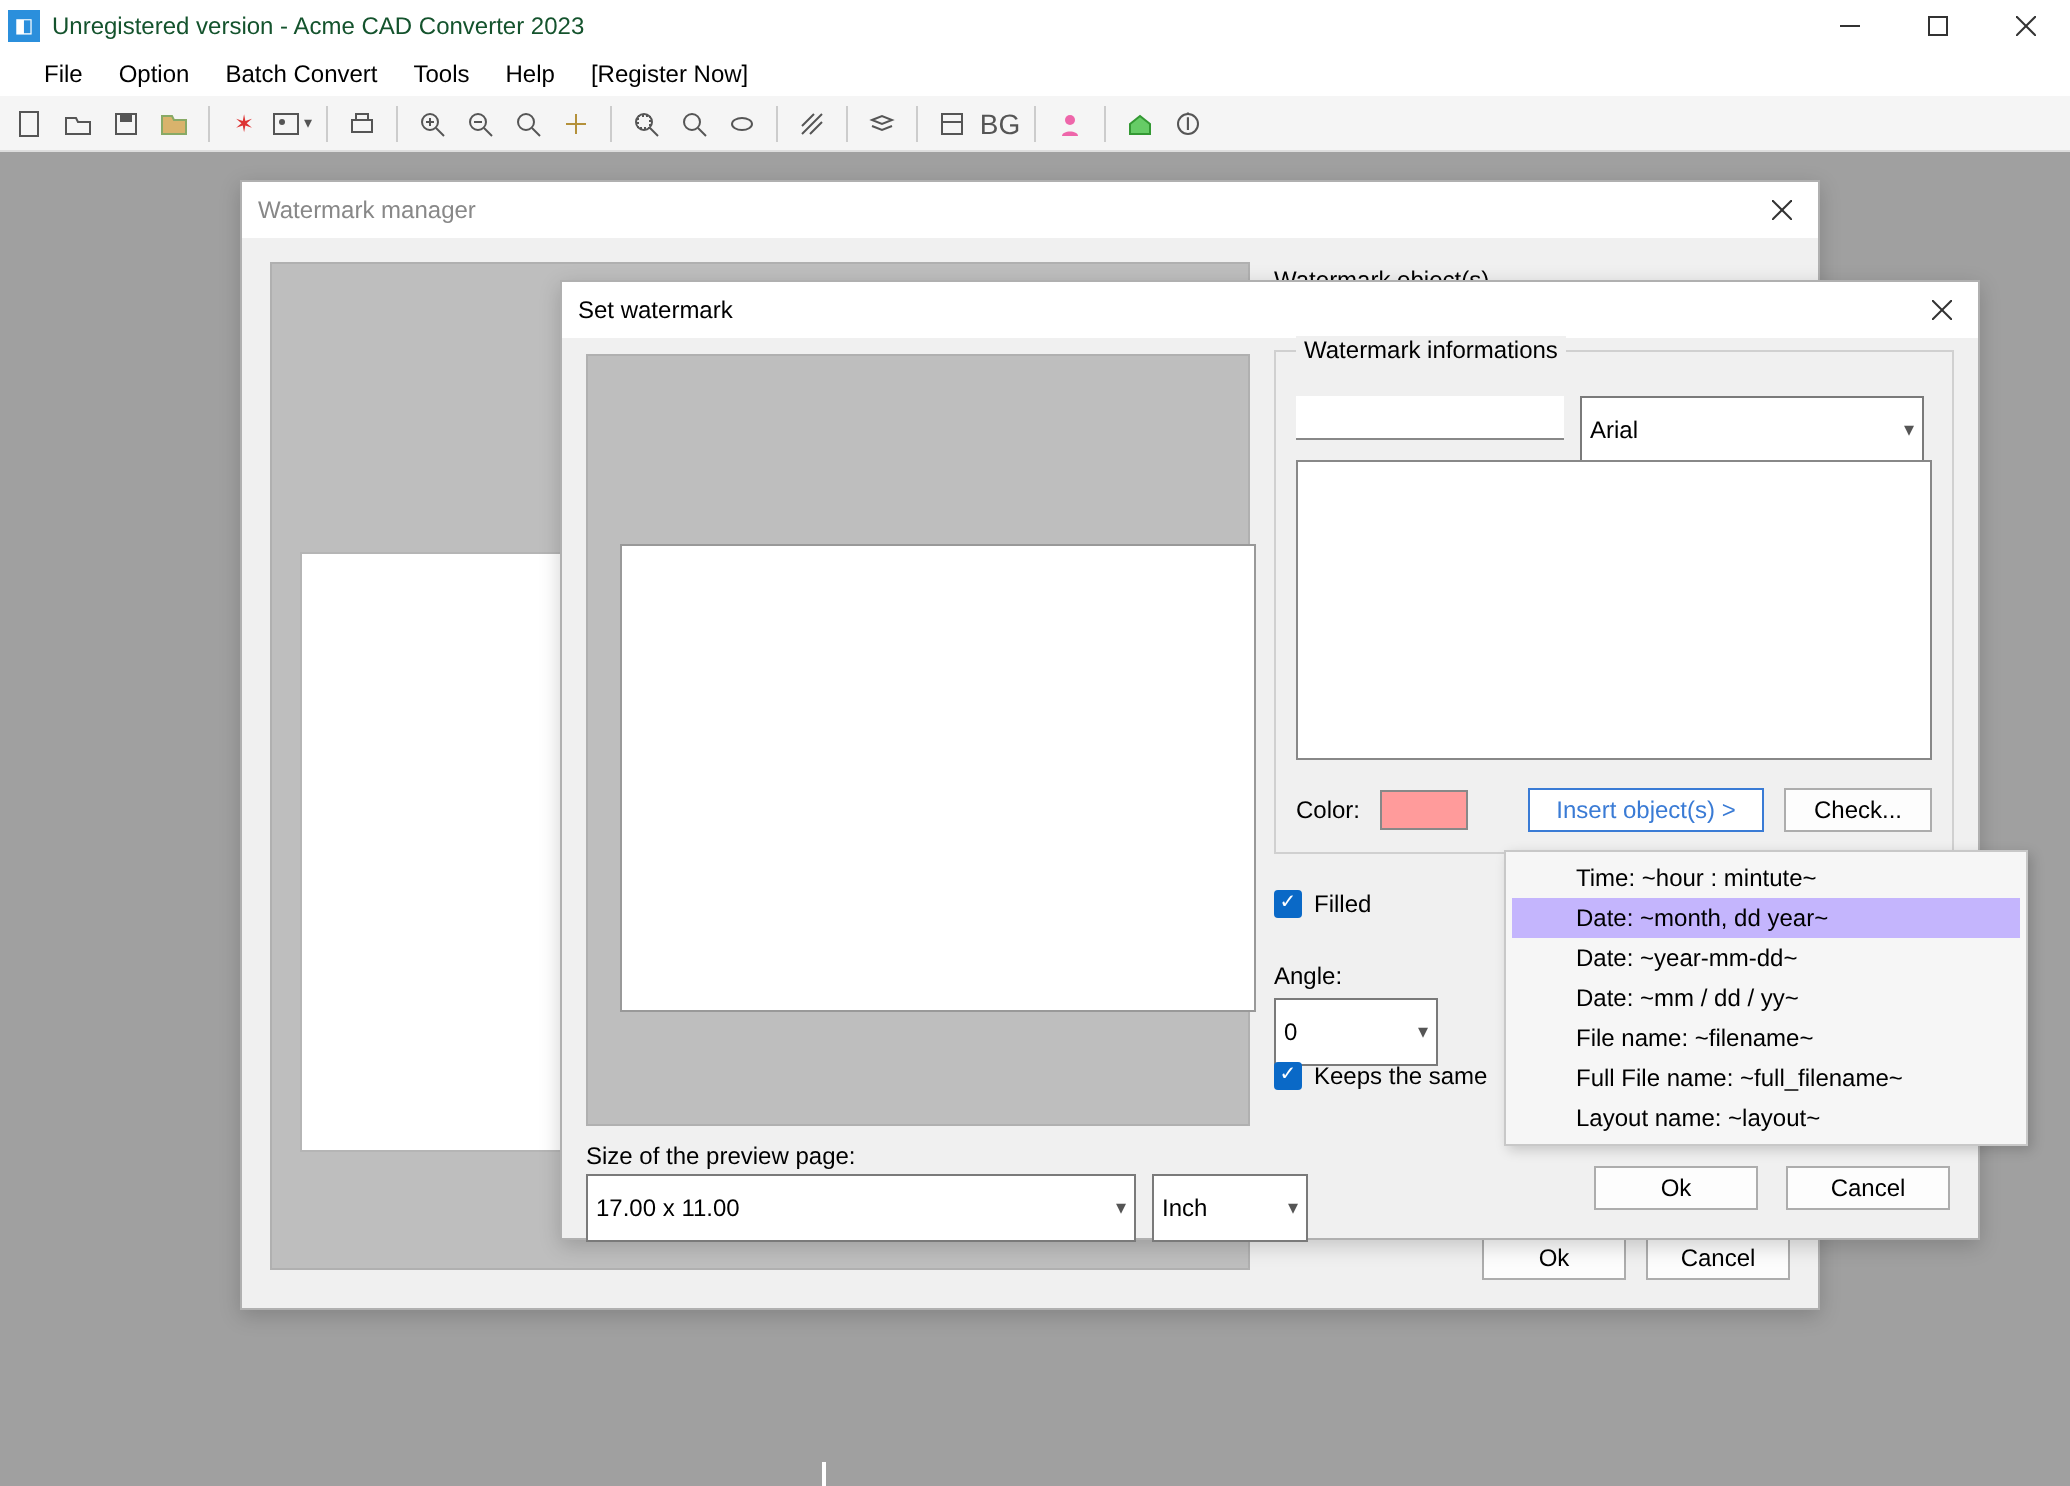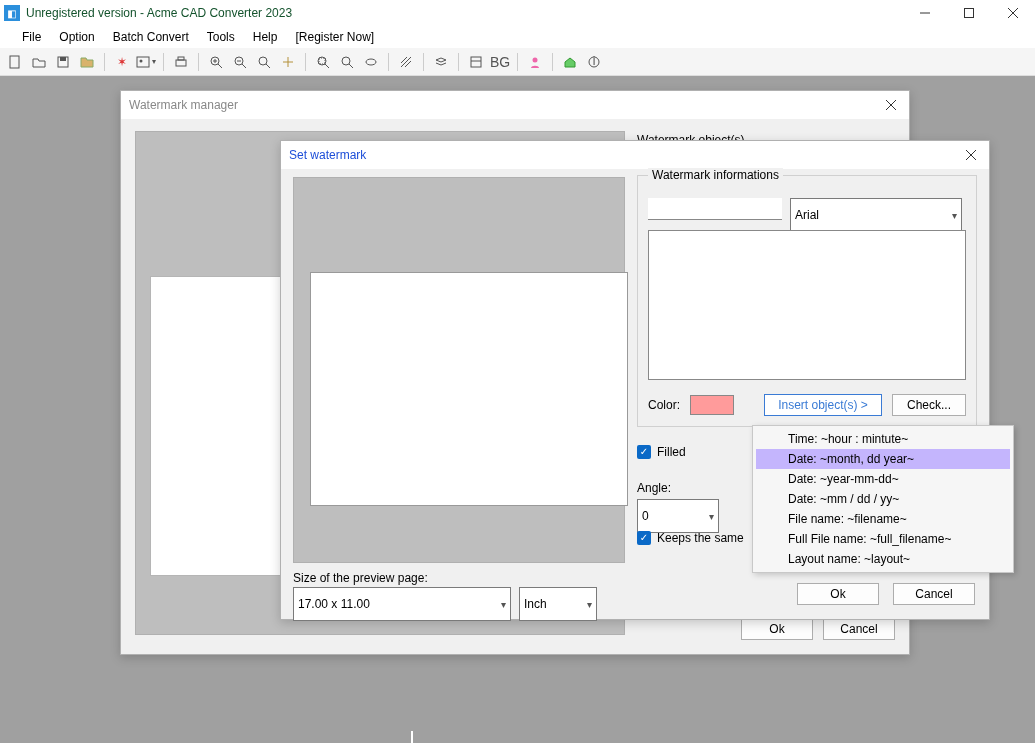--- a/index.html
+++ b/index.html
@@ -247,36 +247,36 @@
     <div class="preview-white"></div>
   </div>
   <div class="group-lbl">Watermark object(s)</div>
   <div class="btnrow">
     <div class="btn">Ok</div>
     <div class="btn">Cancel</div>
   </div>
 </div>
 
 <div id="set-wm" class="dlg">
-  <div class="dlg-title" style="color:#1d4ed8;">
+  <div class="dlg-title" style="color:#000000;">
     <span>Set watermark</span>
     <div class="x">
         <svg width="10" height="10">
           <line x1="0" y1="0" x2="10" y2="10" stroke="#333"></line>
           <line x1="10" y1="0" x2="0" y2="10" stroke="#333"></line>
         </svg>
       </div>
   </div>
   <div class="body">
     <div class="preview-box">
       <div class="preview-white"></div>
     </div>
     <div class="size-lbl">Size of the preview page:</div>
     <div class="size-row">
-      <div class="combo" style="width:218px;">
+      <div class="combo" style="width:275px;">
         <span>17.00 x 11.00</span>
         <span class="arrow">▾</span>
       </div>
       <div class="combo" style="width:78px;">
         <span>Inch</span>
         <span class="arrow">▾</span>
       </div>
     </div>
 
     <div class="group">

